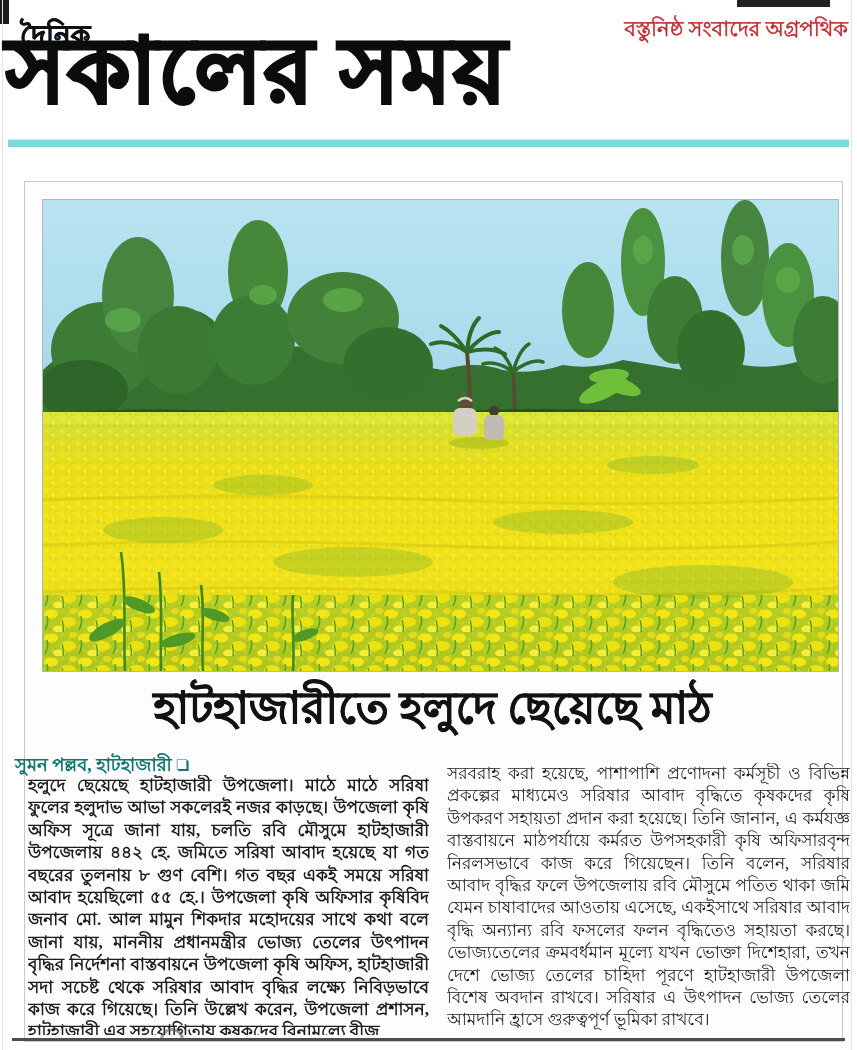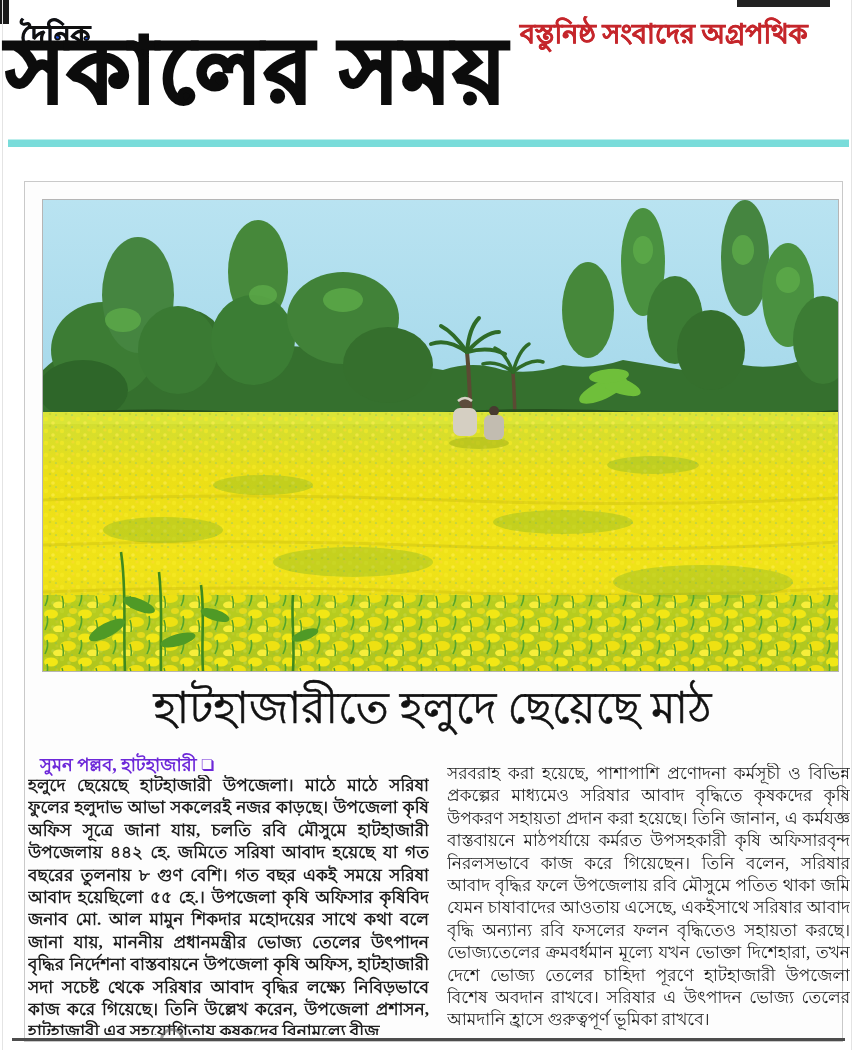--- a/index.html
+++ b/index.html
@@ -9,36 +9,36 @@
   }
   .abs{position:absolute;}
   
   .corner-mark-tl{left:0;top:0;width:9px;height:24px;background:#1a1a1a;}
   .top-right-bar{left:737px;top:0;width:93px;height:7px;background:#222;}
   .edge-line-left{left:2px;top:0;width:1px;height:1050px;background:#e4e4e4;}
   .edge-line-right{left:851px;top:0;width:1px;height:1050px;background:#e4e4e4;}
   
   .daily-label{left:20px;top:14px;font-size:28px;font-weight:bold;color:#1d4ed8;
     -webkit-text-stroke:0.8px #101010;}
-  .slogan{left:520px;top:13px;width:328px;text-align:left;font-size:27px;font-weight:bold;
+  .slogan{left:520px;top:13px;width:328px;text-align:right;font-size:21px;font-weight:normal;
     color:#c5262b;-webkit-text-stroke:0.5px #c5262b;}
   .paper-title{left:6px;top:22px;width:845px;text-align:left;font-size:90px;line-height:1.12;
     font-weight:bold;color:#0c0c0c;-webkit-text-stroke:3px #0c0c0c;letter-spacing:2px;
     white-space:nowrap;}
   .teal-divider{left:8px;top:139px;width:841px;height:7px;background:#79dcda;
     border-top:1px solid #bdeeec;}
   
   .article-box{left:24px;top:181px;width:817px;height:859px;border:1px solid #c9c9c9;background:#fdfdfd;}
   .photo-frame{left:42px;top:199px;width:795px;height:471px;border:1px solid #b5b5b5;background:#dff0f7;}
   .photo-frame svg{display:block;width:100%;height:100%;}
   
-  .headline{left:24px;top:680px;width:817px;text-align:center;font-size:44px;font-weight:normal;
+  .headline{left:24px;top:680px;width:817px;text-align:center;font-size:44px;font-weight:bold;
     color:#121212;-webkit-text-stroke:0.6px #121212;line-height:1.3;}
   
-  .byline{left:40px;top:751px;width:400px;font-size:18px;font-weight:bold;color:#6d28d9;}
+  .byline{left:15px;top:751px;width:400px;font-size:18px;font-weight:bold;color:#0f766e;}
   .byline .sq{font-weight:normal;font-size:17px;}
   .col{font-size:17px;line-height:22.4px;text-align:justify;color:#1d1d1d;
     font-family:"Liberation Serif","DejaVu Serif",serif;}
   .col-left{left:28px;top:775px;width:401px;height:260px;overflow:hidden;font-weight:bold;}
   .col-right{left:447px;top:751px;width:403px;height:284px;overflow:hidden;margin-top:12px;}
   
   .bottom-rule{left:12px;top:1038px;width:833px;height:3px;background:#4d4d4d;}
   .cutoff-smudge{left:150px;top:1028px;width:120px;height:10px;overflow:hidden;opacity:.55;}
   .cutoff-smudge i{display:block;width:18px;height:18px;border:3px solid #555;border-radius:50%;
     float:left;margin-right:30px;margin-left:10px;}

